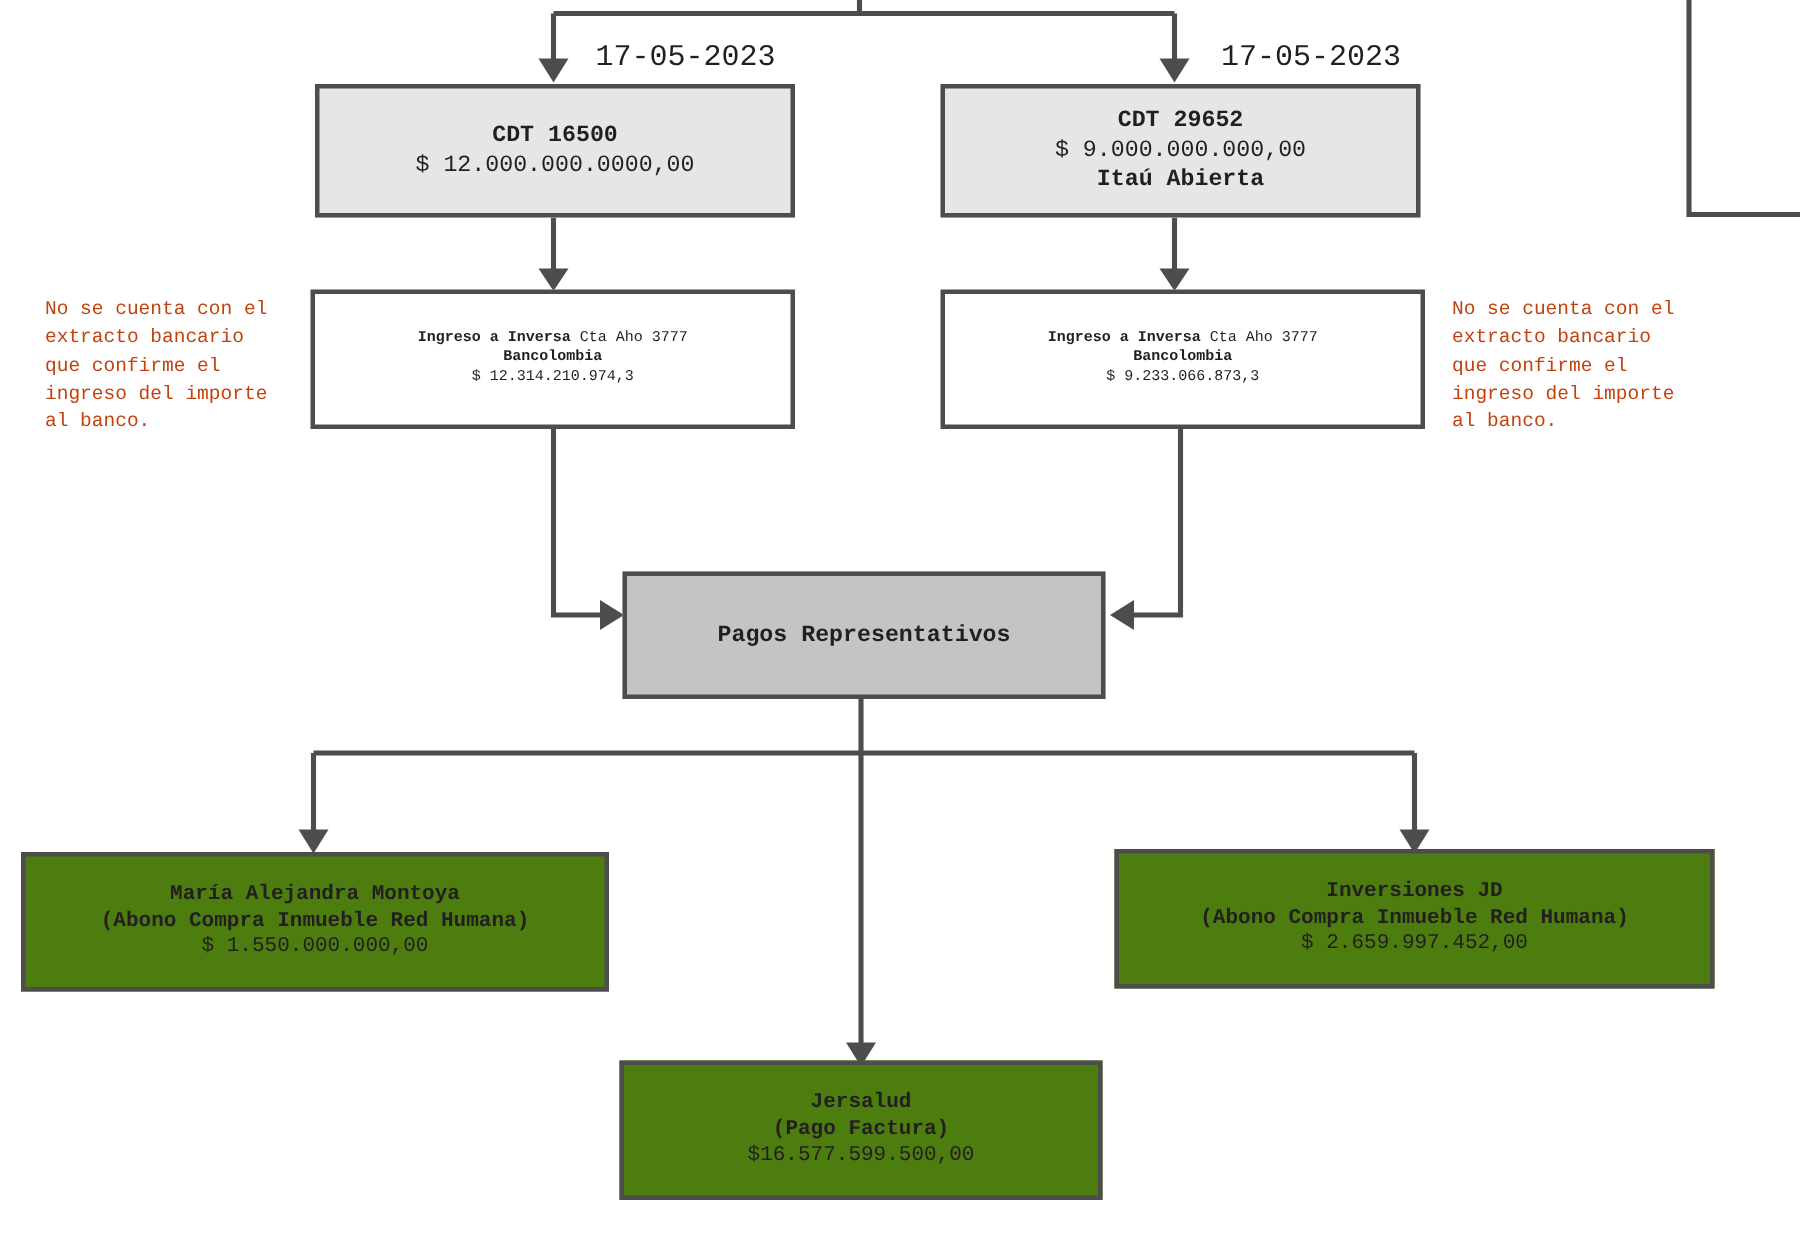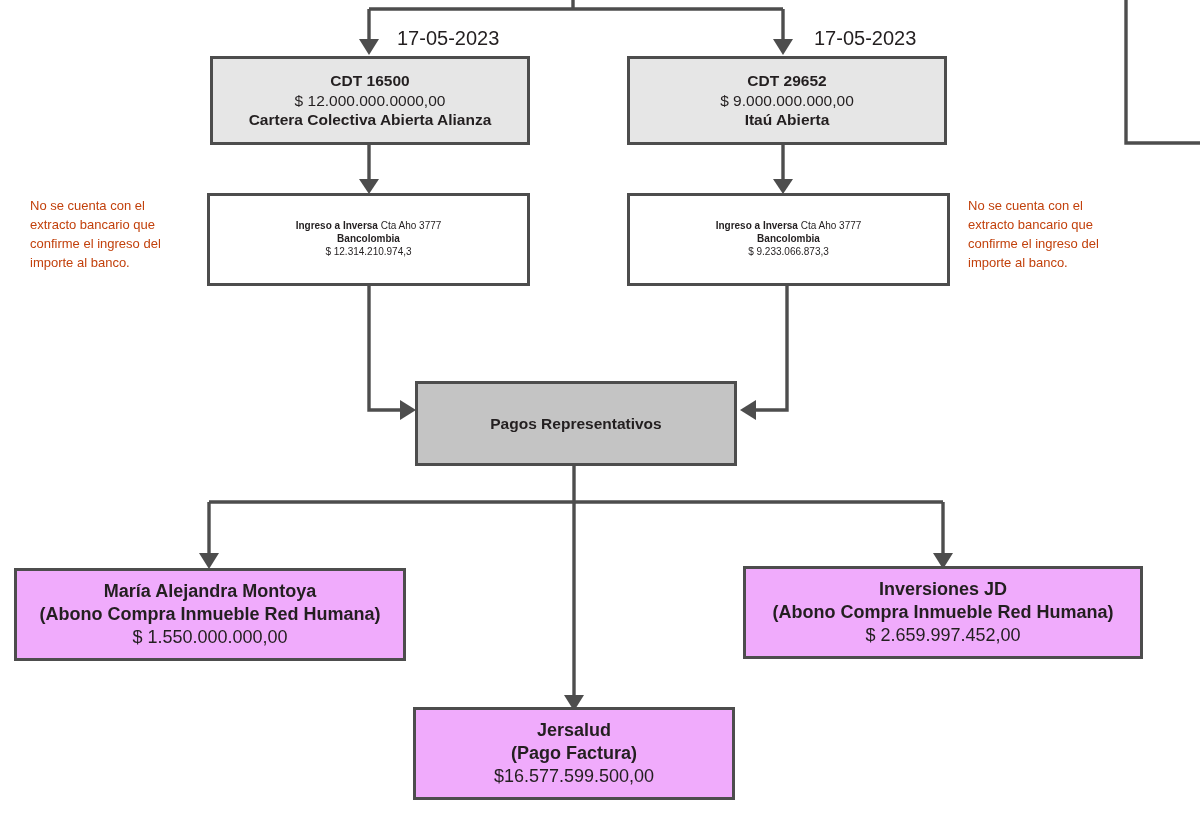--- a/index.html
+++ b/index.html
@@ -5,21 +5,21 @@
   html, body {
     margin: 0;
     padding: 0;
     background: #ffffff;
   }
   #canvas {
     position: relative;
     width: 1200px;
     height: 834px;
     background: #ffffff;
-    font-family: Liberation Sans, sans-serif;
+    font-family: Liberation Mono, monospace;
     overflow: hidden;
   }
   #wires {
     position: absolute;
     left: 0; top: 0;
     width: 1200px;
     height: 834px;
     pointer-events: none;
   }
   .node {
@@ -40,21 +40,21 @@
   }
   .node .b { font-weight: bold; }
   .node .n { font-weight: normal; }
   .cdt { background: #e6e6e6; font-size: 15.5px; }
   .plain { background: #ffffff; font-size: 10px; }
   .hub {
     background: #c4c4c4;
     font-size: 15.5px;
     font-weight: bold;
   }
-  .leaf { background: #f0abfc; font-size: 18px; }
+  .leaf { background: #4d7c0f; font-size: 14px; }
   .date-label {
     position: absolute;
     font-size: 20px;
     color: #231f20;
     font-weight: normal;
     white-space: nowrap;
   }
   .note {
     position: absolute;
     font-size: 13px;
@@ -111,21 +111,20 @@
 
   <div class="date-label" style="left:397px; top:27px;">17-05-2023</div>
   <div class="date-label" style="left:814px; top:27px;">17-05-2023</div>
 
   <div class="note" style="left:30px; top:197px;">No se cuenta con el extracto bancario que confirme el ingreso del importe al banco.</div>
   <div class="note" style="left:968px; top:197px;">No se cuenta con el extracto bancario que confirme el ingreso del importe al banco.</div>
 
   <div class="node cdt" style="left:210px; top:56px; width:320px; height:89px;">
     <span class="ln b">CDT 16500</span>
     <span class="ln n">$ 12.000.000.0000,00</span>
-    <span class="ln b">Cartera Colectiva Abierta Alianza</span>
   </div>
 
   <div class="node cdt" style="left:627px; top:56px; width:320px; height:89px;">
     <span class="ln b">CDT 29652</span>
     <span class="ln n">$ 9.000.000.000,00</span>
     <span class="ln b">Itaú Abierta</span>
   </div>
 
   <div class="node plain" style="left:207px; top:193px; width:323px; height:93px;">
     <span class="ln">

